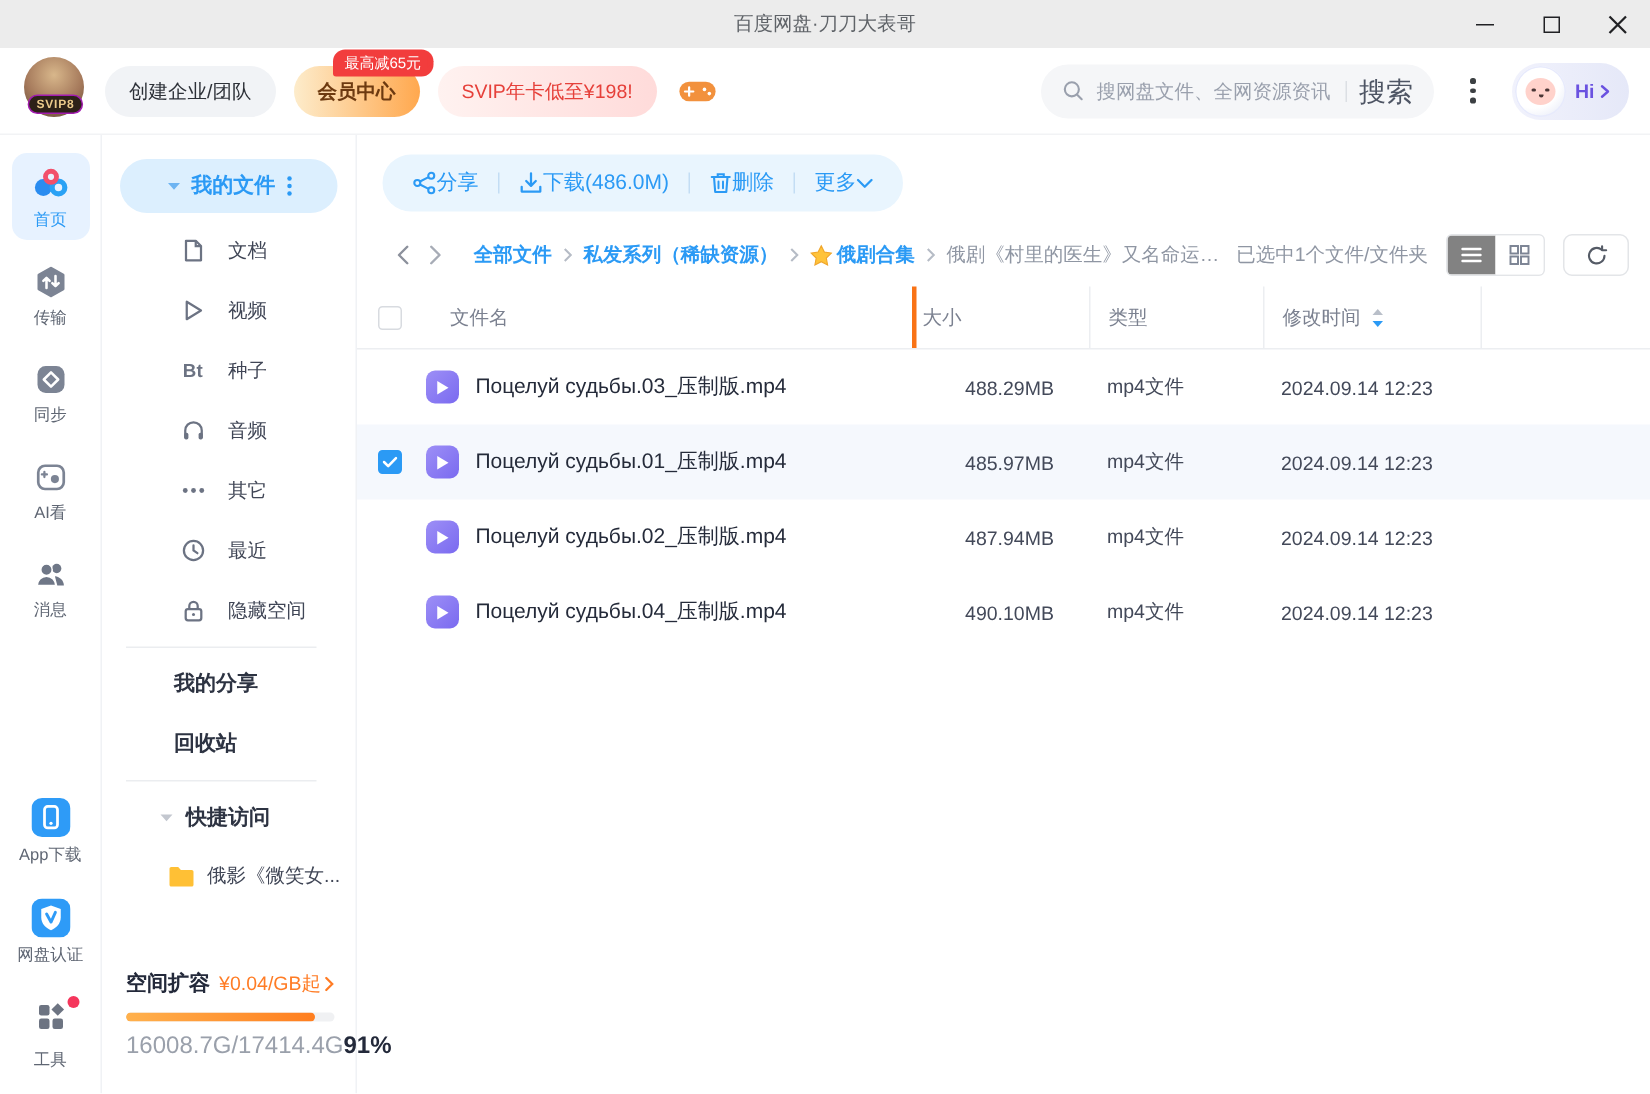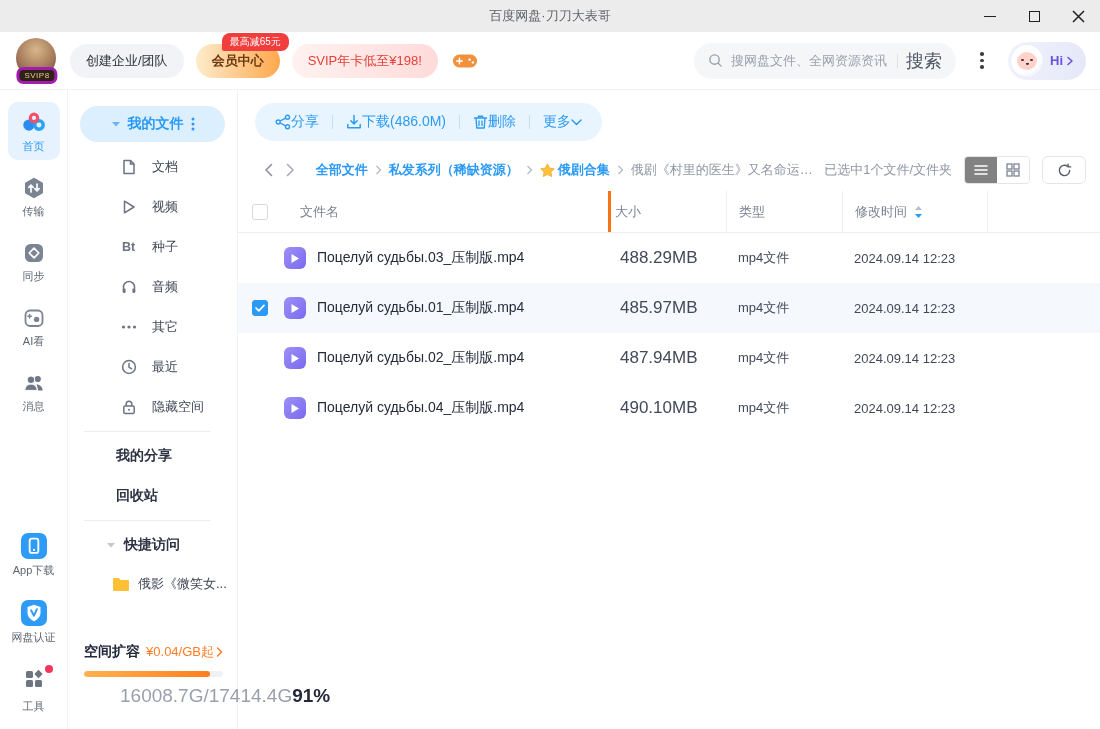--- a/index.html
+++ b/index.html
@@ -12,21 +12,21 @@
   .titlebar .title { font-size:13px; color:#5f6368; }
   .win-controls { position:absolute; right:0; top:0; height:32px; display:flex; }
   .win-btn { width:44px; height:32px; display:flex; align-items:center; justify-content:center; cursor:pointer; }
   .glyph-min { width:12px; height:0; border-top:1.6px solid #202124; display:block; }
   .glyph-max { width:11px; height:11px; border:1.6px solid #202124; display:block; }
 
   
   .header { height:58px; background:#fff; display:flex; align-items:center; padding:0 14px 0 16px; gap:12px; flex:none; border-bottom:1px solid #f2f3f5; }
   .avatar-wrap { position:relative; width:42px; height:46px; flex:none; }
   .avatar { width:40px; height:40px; border-radius:50%; background:radial-gradient(circle at 50% 30%, #d8b78b 0%, #a5795b 55%, #5d4433 100%); }
-  .svip-badge { position:absolute; bottom:0; left:50%; transform:translateX(-50%); background:#2d2118; color:#eac98b; font-size:8px; font-weight:normal; padding:1px 5px; border-radius:7px; border:3px solid #a21caf; white-space:nowrap; letter-spacing:.5px; }
+  .svip-badge { position:absolute; bottom:8px; left:50%; transform:translateX(-50%); background:#2d2118; color:#eac98b; font-size:8px; font-weight:bold; padding:1px 5px; border-radius:7px; border:1px solid #a21caf; white-space:nowrap; letter-spacing:.5px; }
   .pill { height:34px; display:flex; align-items:center; padding:0 16px; border-radius:17px; font-size:13px; white-space:nowrap; cursor:pointer; }
   .pill-gray { background:#f1f3f6; color:#2d3138; }
   .pill-member { background:linear-gradient(90deg,#fdeccb,#ffa84e); color:#6d3a10; font-weight:bold; position:relative; }
   .member-badge { position:absolute; top:-11px; left:26px; background:#f23d3d; color:#fff; font-size:10px; font-weight:normal; padding:2px 8px; border-radius:8px 8px 8px 2px; white-space:nowrap; }
   .member-badge:after { content:""; position:absolute; right:-4px; top:4px; border:4px solid transparent; border-left-color:#f23d3d; }
   .pill-svip { background:linear-gradient(90deg,#fff2f0,#ffdbda); color:#e6403a; }
   .gamepad { flex:none; margin-left:2px; cursor:pointer; }
 
   .search-box { margin-left:auto; width:262px; height:36px; background:#f5f6f8; border-radius:18px; display:flex; align-items:center; padding:0 14px; gap:8px; flex:none; }
   .search-box input { flex:1; min-width:0; border:none; outline:none; background:transparent; font-size:13px; color:#333; font-family:inherit; }
@@ -73,21 +73,21 @@
   .quick-row .lbl { font-size:14px; font-weight:bold; color:#2d3342; }
   .folder-row { height:38px; display:flex; align-items:center; padding-left:44px; gap:8px; cursor:pointer; }
   .folder-row .lbl { font-size:13px; color:#404656; white-space:nowrap; overflow:hidden; max-width:100px; }
 
   .storage { position:absolute; left:16px; right:14px; bottom:22px; }
   .storage-top { display:flex; align-items:center; }
   .storage-title { font-size:14px; font-weight:bold; color:#23293a; }
   .storage-price { margin-left:auto; font-size:13px; color:#ff7c25; display:flex; align-items:center; gap:2px; cursor:pointer; }
   .storage-bar { margin-top:10px; height:6px; border-radius:3px; background:#f0f1f3; overflow:hidden; }
   .storage-fill { height:100%; border-radius:3px; background:linear-gradient(90deg,#ffb14d,#ff7e1f); }
-  .storage-usage { margin-top:8px; font-size:19px; color:#9aa0ab;margin-left:36px; }
+  .storage-usage { margin-top:8px; font-size:16px; color:#9aa0ab; }
   .storage-usage b { color:#23293a; }
 
   
   .main { flex:1; min-width:0; padding-top:13px; display:flex; flex-direction:column; }
   .action-bar { margin-left:17px; align-self:flex-start; height:38px; background:#e9f5fe; border-radius:19px; display:flex; align-items:center; padding:0 20px; gap:13px; }
   .action-item { display:flex; align-items:center; gap:0; color:#2b9af5; font-size:14px; cursor:pointer; white-space:nowrap; }
   .action-sep { width:1px; height:14px; background:#c3ddf4; }
 
   .crumb-bar { margin:14px 14px 0 20px; height:30px; display:flex; align-items:center; }
   .nav-arrow { width:22px; display:flex; justify-content:center; cursor:pointer; }
@@ -114,21 +114,21 @@
   .th-extra { width:113px; flex:none; border-left:1px solid #eceef1; }
   .checkbox { width:16px; height:16px; border:1.5px solid #d8dbe0; border-radius:3px; background:#fff; cursor:pointer; flex:none; }
   .checkbox.checked { border-color:#2b9af5; background:#2b9af5; display:flex; align-items:center; justify-content:center; }
 
   .trow { height:50px; display:flex; align-items:center; cursor:pointer; }
   .trow.selected { background:#f5f8fd; }
   .td-check { padding-left:14px; width:46px; flex:none; display:flex; align-items:center; }
   .td-name { flex:1; min-width:0; display:flex; align-items:center; gap:11px; }
   .file-icon { width:22px; height:22px; border-radius:6px; background:linear-gradient(135deg,#9d8ff6,#7a6af0); display:flex; align-items:center; justify-content:center; flex:none; }
   .fname { font-size:14px; color:#252b3a; white-space:nowrap; overflow:hidden; text-overflow:ellipsis; }
-  .td-size { width:118px; flex:none; padding-left:12px; font-size:17px; color:#434959; }
+  .td-size { width:118px; flex:none; padding-left:12px; font-size:13px; color:#434959;text-align:center; }
   .td-type { width:116px; flex:none; padding-left:12px; font-size:13px; color:#434959; }
   .td-time { width:145px; flex:none; padding-left:12px; font-size:13px; color:#434959; }
   .td-extra { width:113px; flex:none; }
 </style>
 </head>
 <body>
 
 <div class="window">
 
   <div class="titlebar">

